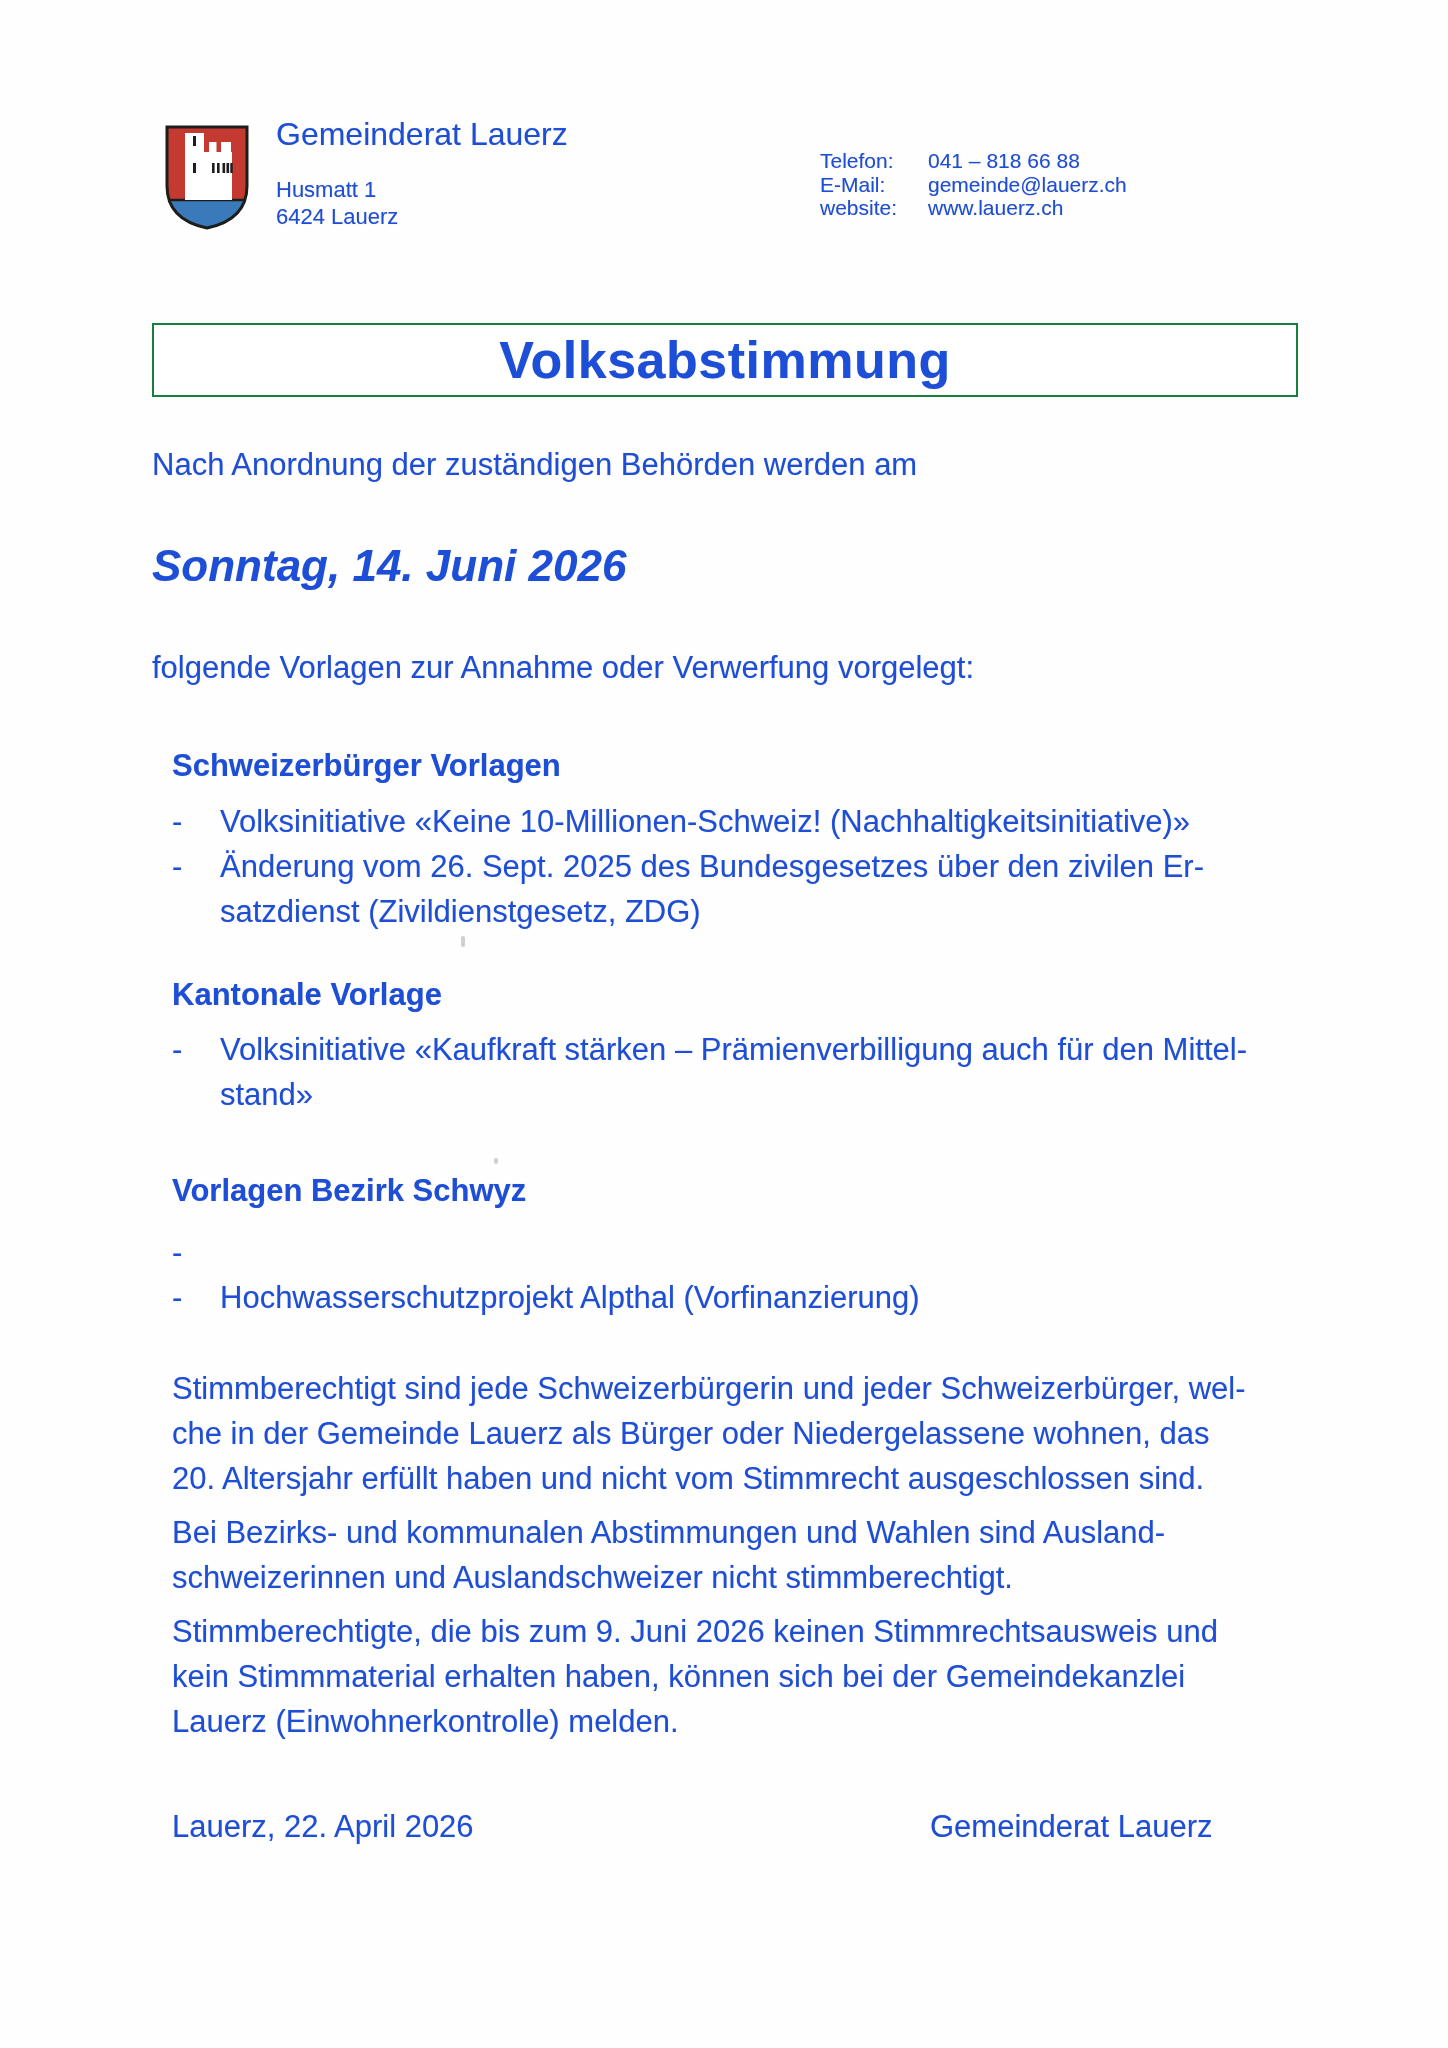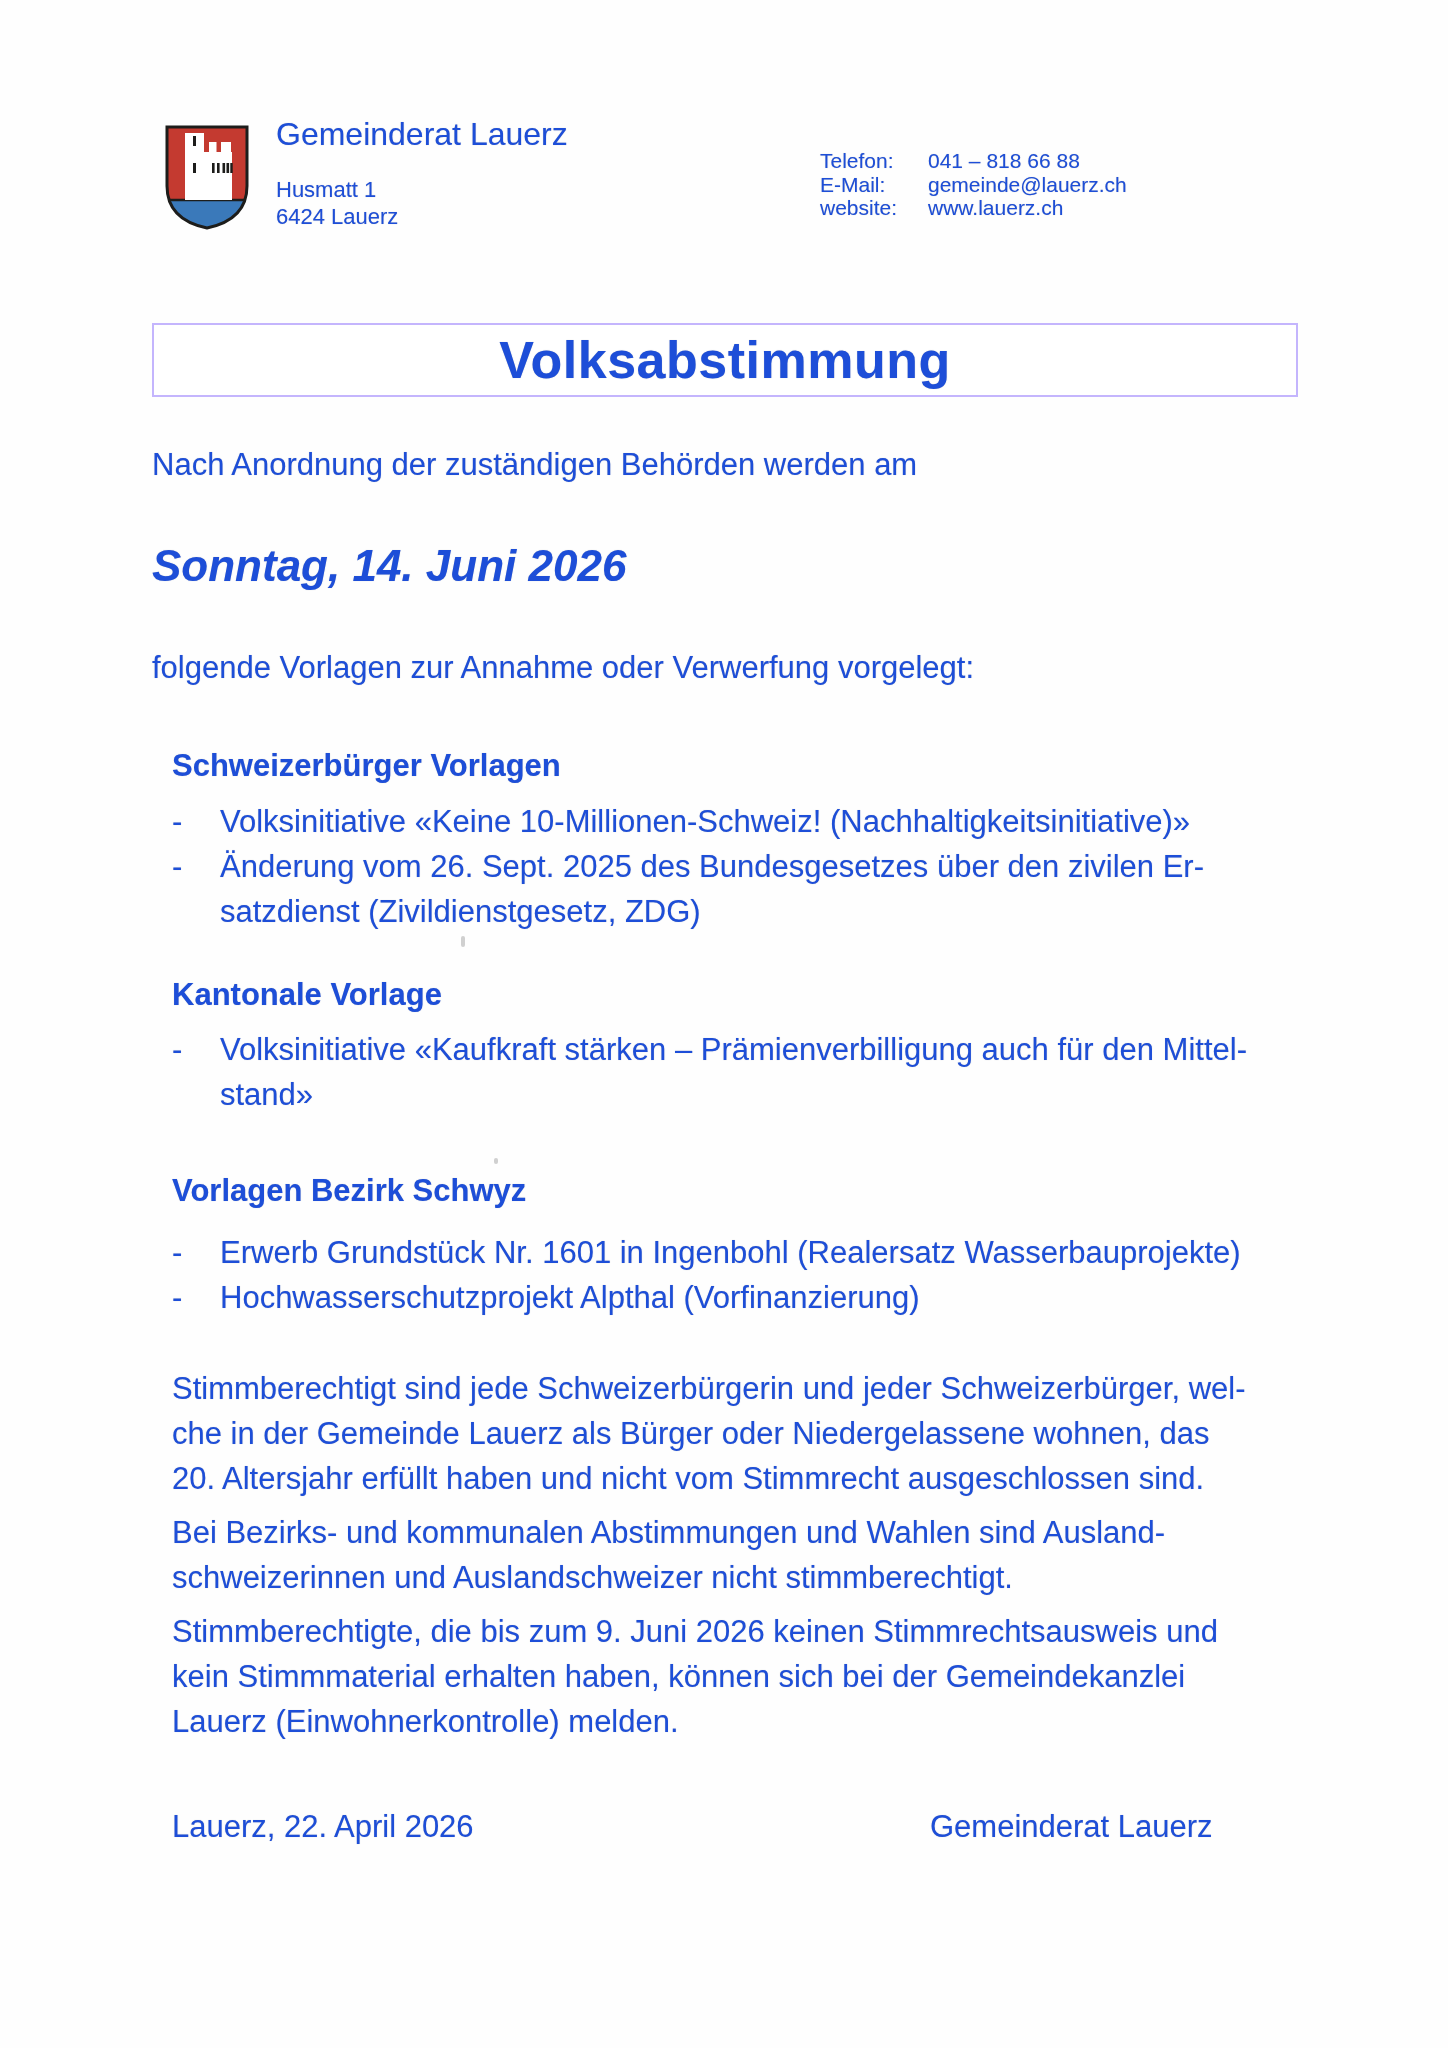--- a/index.html
+++ b/index.html
@@ -11,21 +11,21 @@
   }
   .abs{position:absolute;}
 
   
   .logo{left:162px;top:122px;width:90px;height:110px;}
   .org-name{left:276px;top:116px;font-size:32px;line-height:36px;white-space:nowrap;}
   .org-address{left:276px;top:176px;font-size:22px;line-height:27px;white-space:nowrap;}
   .contact{left:820px;top:149px;font-size:21px;line-height:23.5px;display:grid;grid-template-columns:97px auto;column-gap:11px;white-space:nowrap;}
 
   
-  .title-box{left:152px;top:323px;width:1142px;height:70px;border:2px solid #c4b5fd;
+  .title-box{left:152px;top:323px;width:1142px;height:70px;border:2px solid #15803d;
     display:flex;align-items:center;justify-content:center;background:#fff;}
   .title-box span{font-size:52px;font-weight:bold;letter-spacing:.5px;white-space:nowrap;}
 
   .center-line{left:152px;width:1148px;text-align:left;white-space:nowrap;}
   .intro-line{top:447px;font-size:31px;}
   .date-line{top:541px;font-size:44px;font-weight:bold;font-style:italic;}
   .purpose-line{top:650px;font-size:31px;}
 
   
   .sec-heading{left:172px;font-size:31px;font-weight:bold;line-height:38px;white-space:nowrap;}
@@ -126,23 +126,20 @@
         <div class="line">Volksinitiative «Kaufkraft stärken – Prämienverbilligung auch für den Mittel-</div>
         <div class="line">stand»</div>
       </div>
     </div>
   </div>
 
   <div class="abs sec-heading" style="top:1172px">Vorlagen Bezirk Schwyz</div>
   <div class="abs sec-items" style="top:1230px">
     <div class="item">
       <span class="dash">-</span>
-      <div>
-        <div class="line">Erwerb Grundstück Nr. 1601 in Ingenbohl (Realersatz Wasserbauprojekte)</div>
-      </div>
     </div>
     <div class="item">
       <span class="dash">-</span>
       <div>
         <div class="line">Hochwasserschutzprojekt Alpthal (Vorfinanzierung)</div>
       </div>
     </div>
   </div>
 
   <div class="abs paras">

